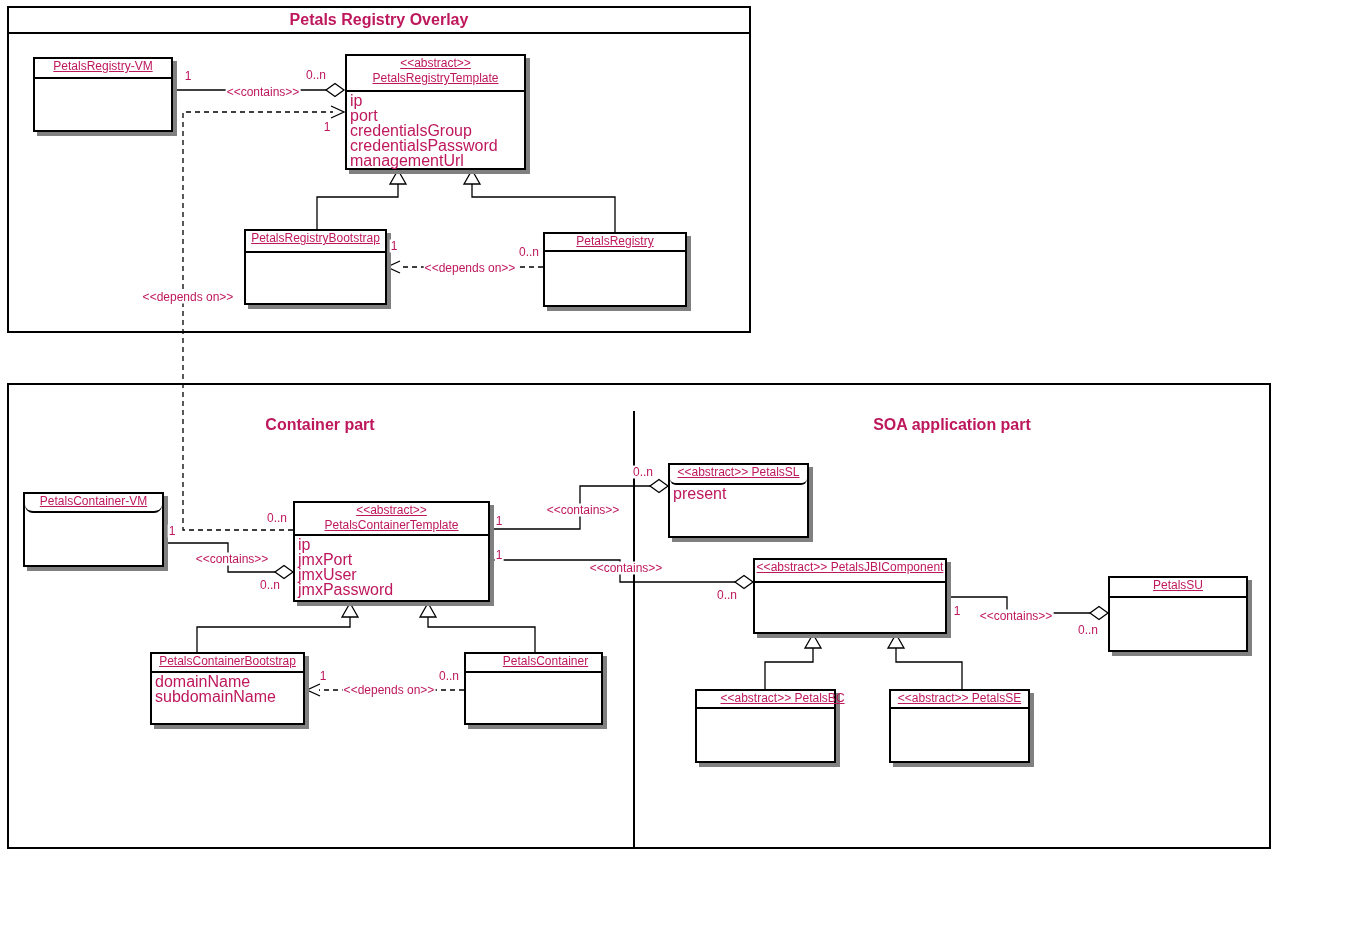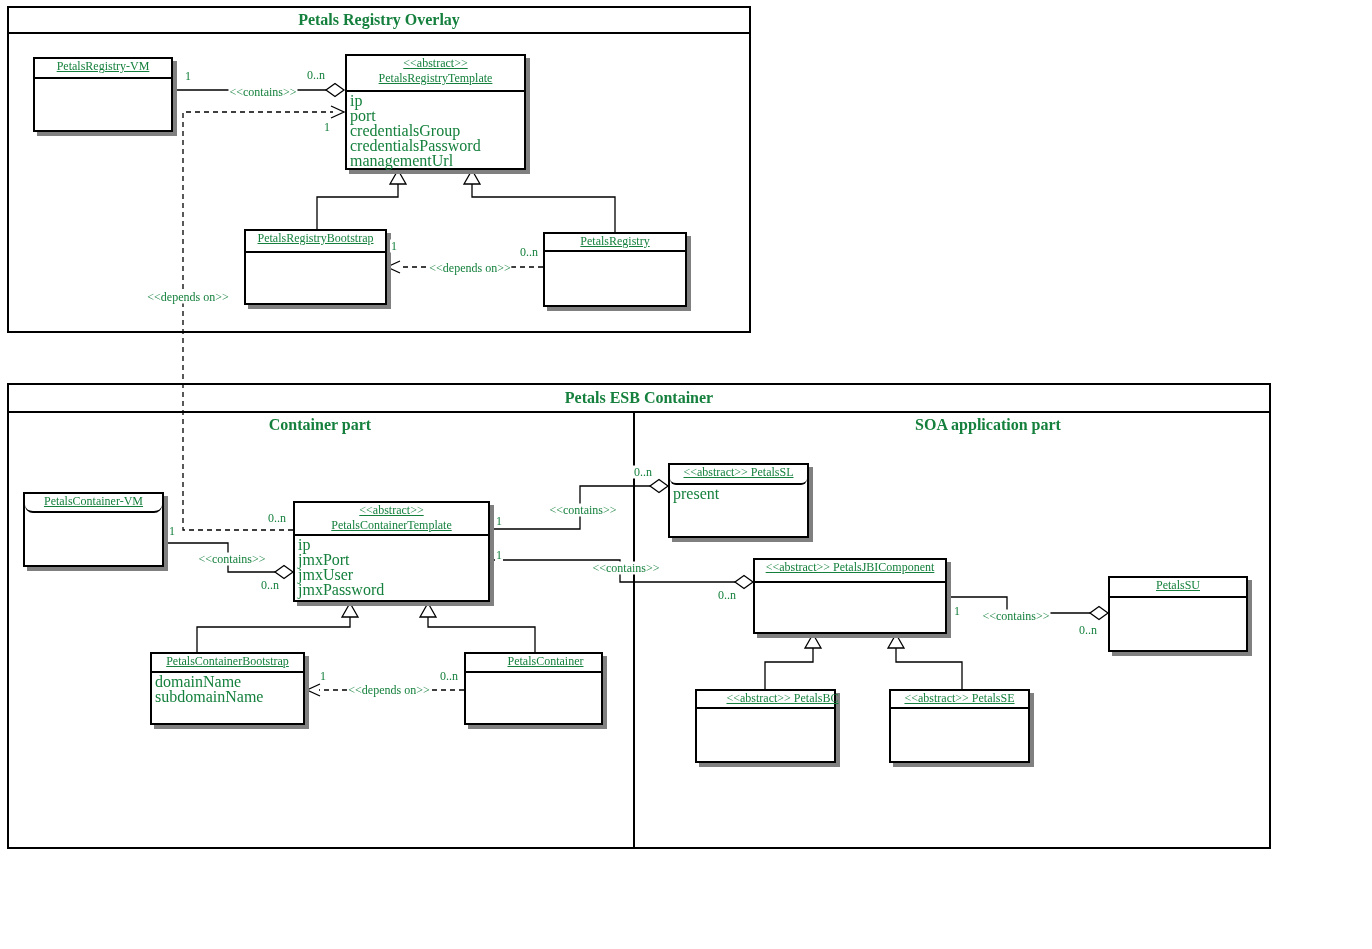--- a/index.html
+++ b/index.html
@@ -1,36 +1,36 @@
 <!DOCTYPE html>
 <html><head>
 <meta charset="utf-8">
 <style>
   html,body{margin:0;padding:0;background:#ffffff;}
   #canvas{
     position:relative;width:1372px;height:949px;background:#ffffff;overflow:hidden;
-    font-family:Liberation Serif, serif;color:#15803d;
+    font-family:Liberation Sans, sans-serif;color:#be185d;
   }
   
   .pkg{position:absolute;border:2px solid #000;background:transparent;box-sizing:border-box;}
   #pkg-registry{left:7px;top:6px;width:744px;height:327px;}
   #pkg-esb{left:7px;top:383px;width:1264px;height:466px;}
   .pkg-header{
     height:24px;border-bottom:2px solid #000;display:flex;align-items:center;justify-content:center;
     font-weight:bold;font-size:16px;
   }
   #pkg-esb .pkg-header{height:26px;}
   .pkg-divider{position:absolute;background:#000;width:2px;}
   #esb-divider{left:624px;top:26px;bottom:0;}
   .part-label{
     position:absolute;font-weight:bold;font-size:16px;white-space:nowrap;
     transform:translate(-50%,-50%);
   }
   #part-left{left:320px;top:425px;}
-  #part-right{left:952px;top:425px;margin-left:36px;}
+  #part-right{left:952px;top:425px;}
   
   #edges{position:absolute;left:0;top:0;width:1372px;height:949px;}
   #classes,#labels{position:absolute;left:0;top:0;width:0;height:0;}
   
   .uml-class{
     position:absolute;background:#fff;border:2px solid #000;box-sizing:border-box;
     box-shadow:4px 4px 0 0 #808080;
   }
   .uml-title{
     border-bottom:2px solid #000;box-sizing:border-box;display:flex;flex-direction:column;
@@ -50,23 +50,20 @@
 
 <div id="canvas">
 
   <div class="pkg" id="pkg-registry">
     <div class="pkg-header">
       <span>Petals Registry Overlay</span>
     </div>
   </div>
 
   <div class="pkg" id="pkg-esb">
-    <div class="pkg-header">
-      <span>Petals ESB Container</span>
-    </div>
     <div class="pkg-divider" id="esb-divider"></div>
   </div>
 
   <span class="part-label" id="part-left">Container part</span>
   <span class="part-label" id="part-right">SOA application part</span>
 
   <svg id="edges" viewBox="0 0 1372 949" xmlns="http://www.w3.org/2000/svg">
       <g>
         <polyline points="173,90 326,90" fill="none" stroke="#000000" stroke-width="1.3"></polyline>
         <polygon points="344,90 335,83.5 326,90 335,96.5" fill="#fff" stroke="#000" stroke-width="1.3"></polygon>

